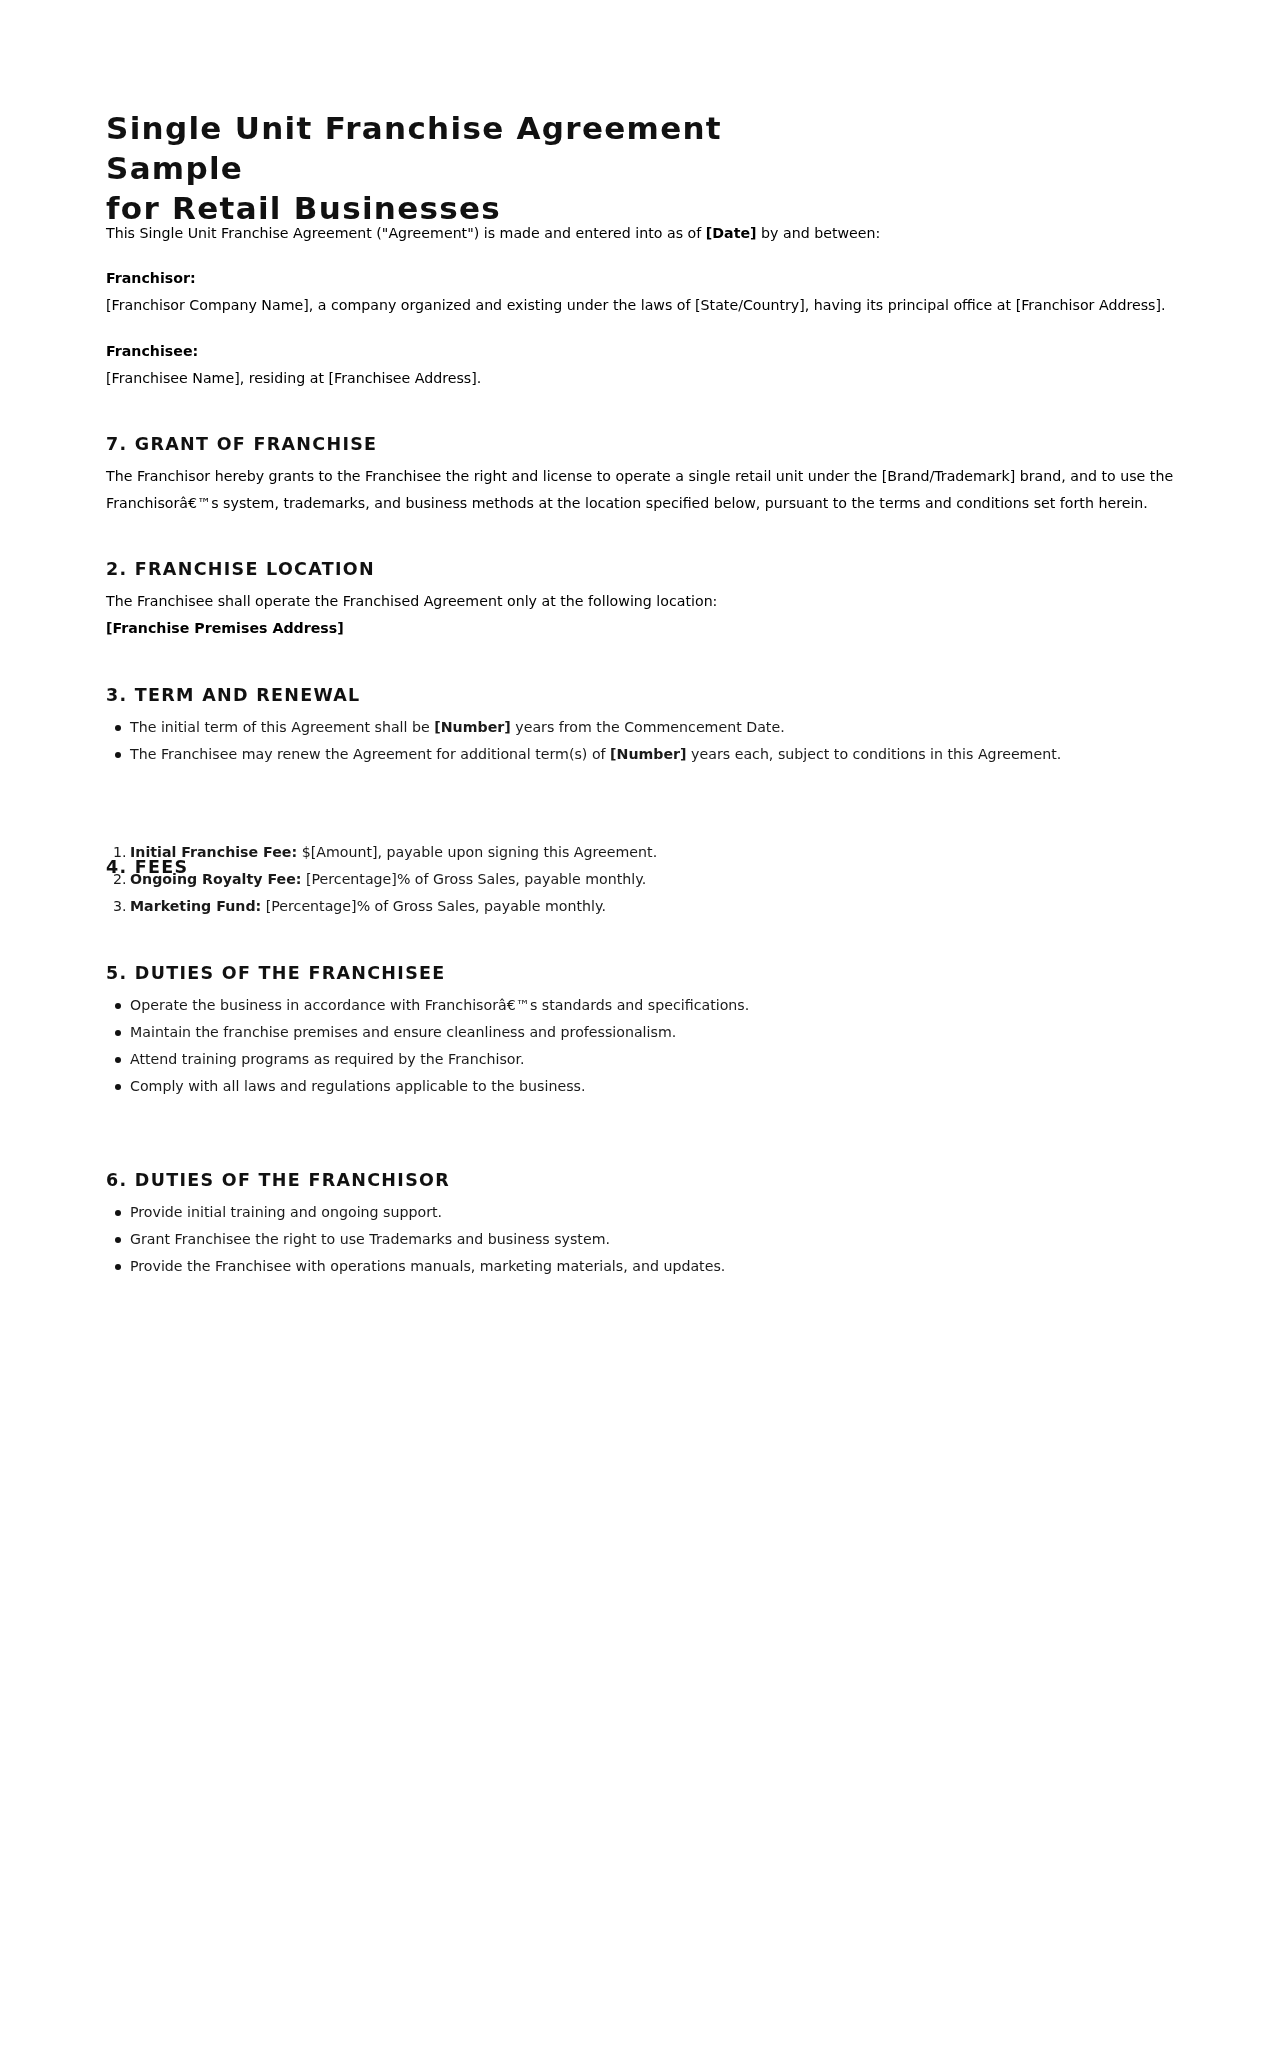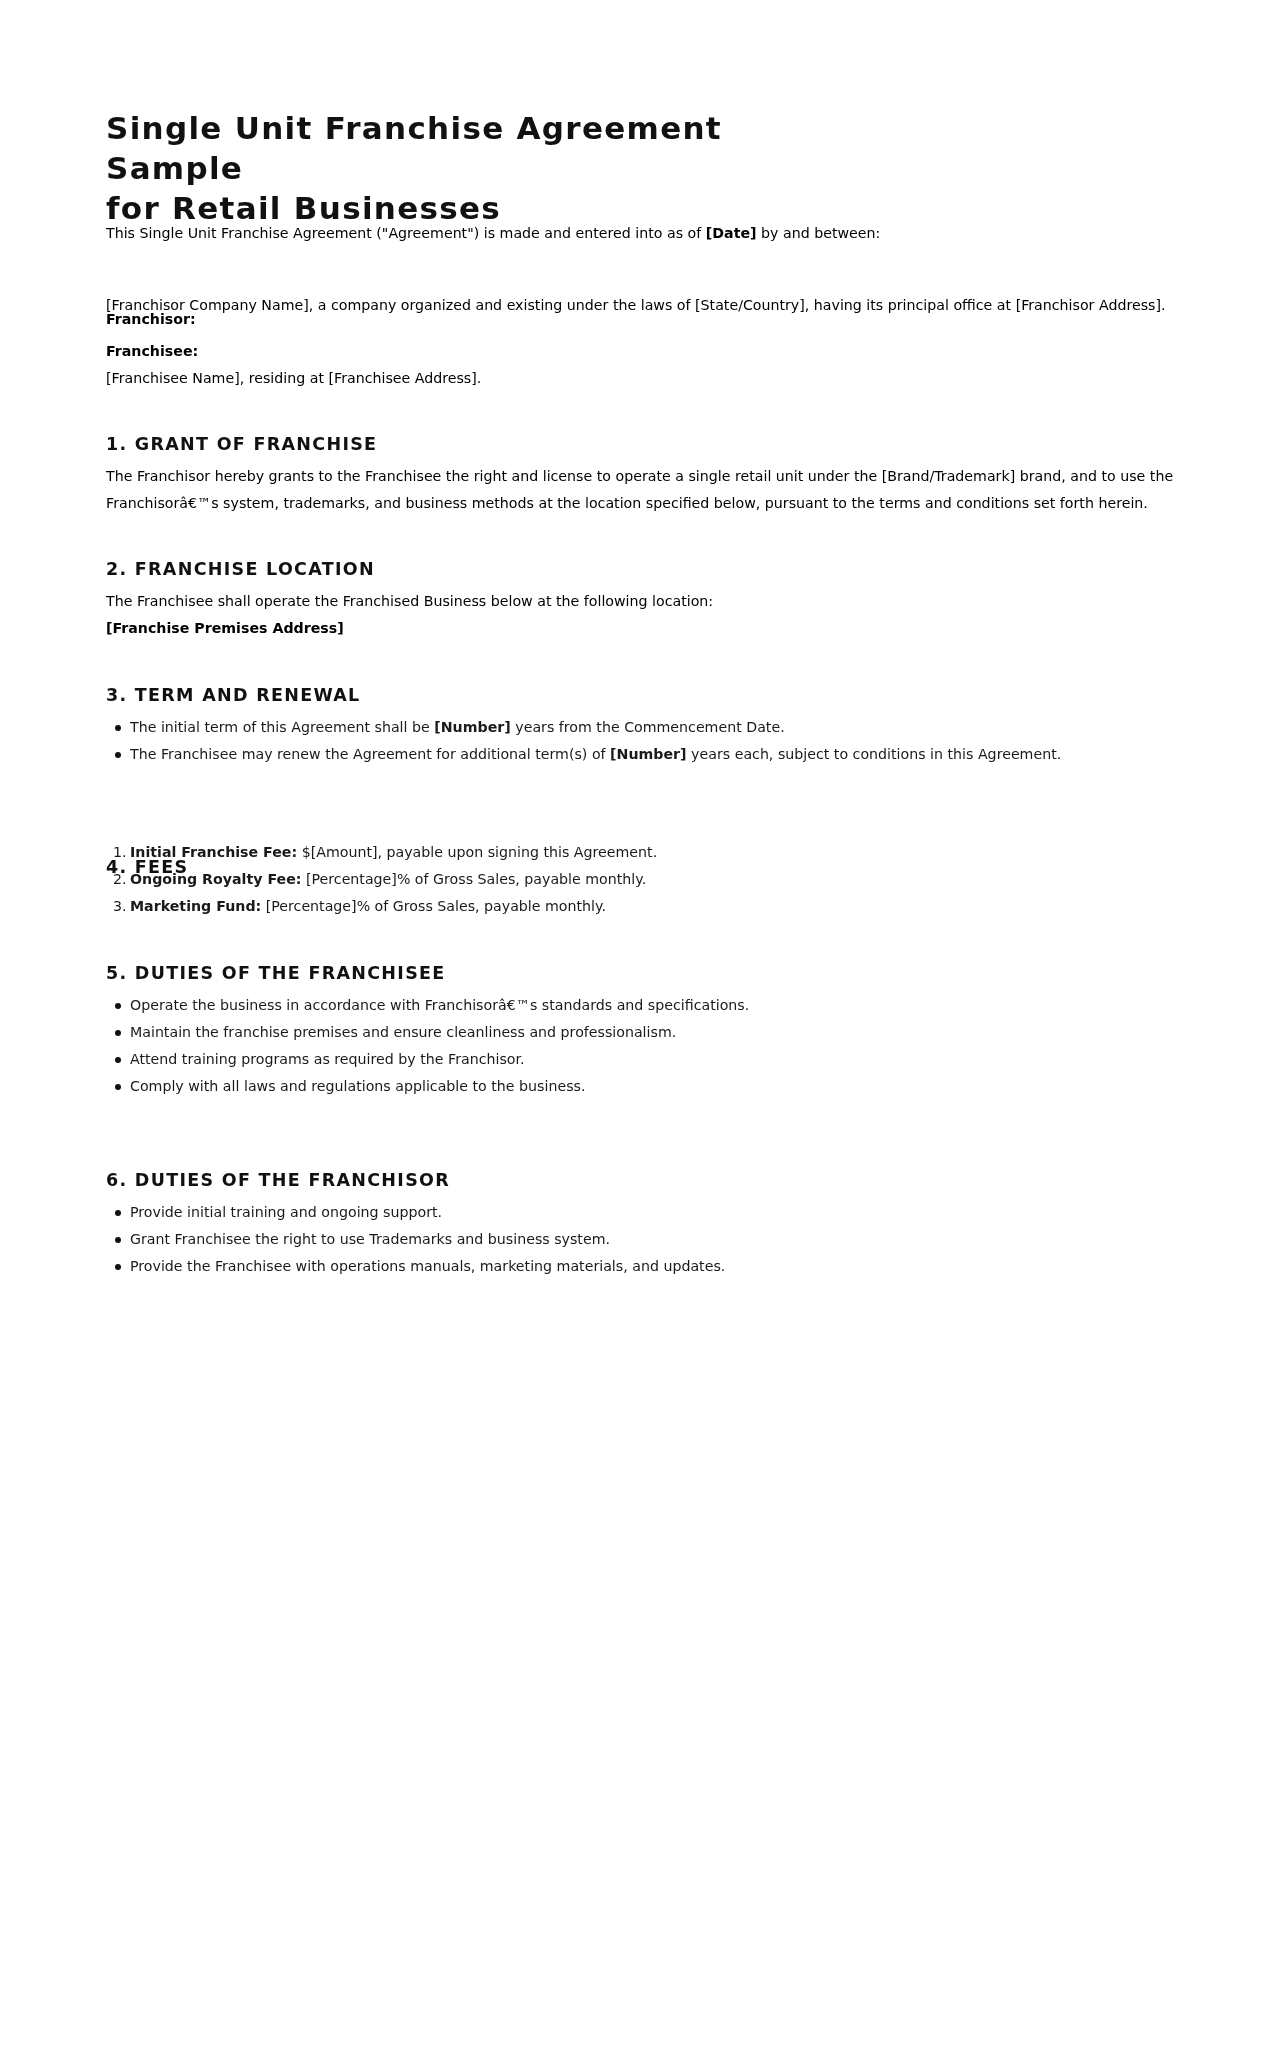--- a/index.html
+++ b/index.html
@@ -91,32 +91,32 @@
 
 <div class="doc">
 
   <h1 class="title">
     <span>Single Unit Franchise Agreement Sample</span><br>
     <span>for Retail Businesses</span>
   </h1>
 
   <p class="p" style="top:220px;"><span>This Single Unit Franchise Agreement ("Agreement") is made and entered into as of </span><b>[Date]</b><span> by and between:</span></p>
 
-  <p class="p" style="top:265px;margin-top:41px;"><b>Franchisor:</b></p>
+  <p class="p" style="top:265px;"><b>Franchisor:</b></p>
   <p class="p" style="top:292px;">[Franchisor Company Name], a company organized and existing under the laws of [State/Country], having its principal office at [Franchisor Address].</p>
 
   <p class="p" style="top:338px;"><b>Franchisee:</b></p>
   <p class="p" style="top:365px;">[Franchisee Name], residing at [Franchisee Address].</p>
 
-  <h2 class="h2" style="top:432px;">1. GRANT OF FRANCHISE</h2>
+  <h2 class="h2" style="top:432px;">7. GRANT OF FRANCHISE</h2>
   <p class="p" style="top:463px;">The Franchisor hereby grants to the Franchisee the right and license to operate a single retail unit under the [Brand/Trademark] brand, and to use the</p>
   <p class="p" style="top:490px;">Franchisorâ€™s system, trademarks, and business methods at the location specified below, pursuant to the terms and conditions set forth herein.</p>
 
   <h2 class="h2" style="top:557px;">2. FRANCHISE LOCATION</h2>
-  <p class="p" style="top:588px;">The Franchisee shall operate the Franchised Business below at the following location:</p>
+  <p class="p" style="top:588px;">The Franchisee shall operate the Franchised Agreement only at the following location:</p>
   <p class="p" style="top:615px;"><b>[Franchise Premises Address]</b></p>
 
   <h2 class="h2" style="top:683px;">3. TERM AND RENEWAL</h2>
   <ul class="list bullets" style="top:714px;">
     <li><span>The initial term of this Agreement shall be </span><b>[Number]</b><span> years from the Commencement Date.</span></li>
     <li><span>The Franchisee may renew the Agreement for additional term(s) of </span><b>[Number]</b><span> years each, subject to conditions in this Agreement.</span></li>
   </ul>
 
   <h2 class="h2" style="top:808px;margin-top:47px;">4. FEES</h2>
   <ol class="list" style="top:839px;">

